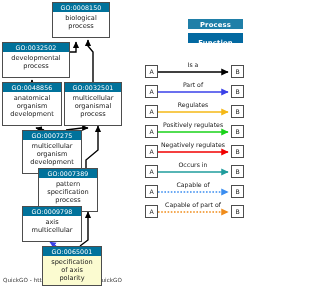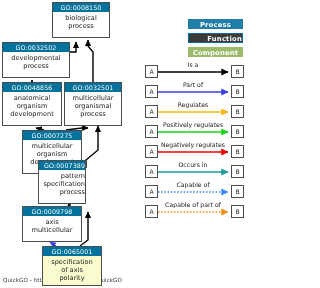--- a/index.html
+++ b/index.html
@@ -51,21 +51,21 @@
     color:#ffffff;
     font-size:6.8px;
     font-weight:bold;
     text-align:center;
     line-height:10px;
     height:10px;
     width:55px;
     letter-spacing:.2px;
   }
   .k-process{background:#1f7fa8;border:1px solid #1f7fa8;}
-  .k-function{background:#3b3b3b;border:1px solid #0369a1;text-align:right;}
+  .k-function{background:#3b3b3b;border:5px solid #0369a1;}
   .k-component{background:#9bbb6b;border:1px solid #9bbb6b;}
 
   
   .ab{
     position:absolute;
     box-sizing:border-box;
     width:13px;height:13px;
     border:1px solid #4d4d4d;
     background:#ffffff;
     color:#1a1a1a;
@@ -155,21 +155,21 @@
 process</span>
   </div>
 
   <div class="node" style="left:22px;top:130px;width:60px;height:44px;">
     <span class="gid">GO:0007275</span>
     <span class="lbl">multicellular
 organism
 development</span>
   </div>
 
-  <div class="node" style="left:38px;top:160px;width:48px;height:44px;text-align:right;">
+  <div class="node" style="left:38px;top:168px;width:60px;height:44px;">
     <span class="gid">GO:0007389</span>
     <span class="lbl">pattern
 specification
 process</span>
   </div>
 
   <div class="node" style="left:22px;top:206px;width:60px;height:36px;">
     <span class="gid">GO:0009798</span>
     <span class="lbl">axis
 multicellular</span>
@@ -177,21 +177,20 @@
 
   <div class="node yellow" style="left:42px;top:246px;width:60px;height:40px;">
     <span class="gid">GO:0065001</span>
     <span class="lbl">specification
 of axis
 polarity</span>
   </div>
 
   <div class="keychip k-process" style="left:188px;top:19px;">Process</div>
   <div class="keychip k-function" style="left:188px;top:33px;">Function</div>
-  <div class="keychip k-component" style="left:188px;top:47px;">Component</div>
 
   <svg class="edges" viewBox="0 0 250 288">
     <defs>
       <marker id="m0" markerWidth="5" markerHeight="5" refX="4.2" refY="2.2" orient="auto">
           <path d="M0,0 L4.6,2.2 L0,4.4 z" fill="#000000"></path>
         </marker>
       <marker id="m1" markerWidth="5" markerHeight="5" refX="4.2" refY="2.2" orient="auto">
           <path d="M0,0 L4.6,2.2 L0,4.4 z" fill="#3a40e8"></path>
         </marker>
       <marker id="m2" markerWidth="5" markerHeight="5" refX="4.2" refY="2.2" orient="auto">

